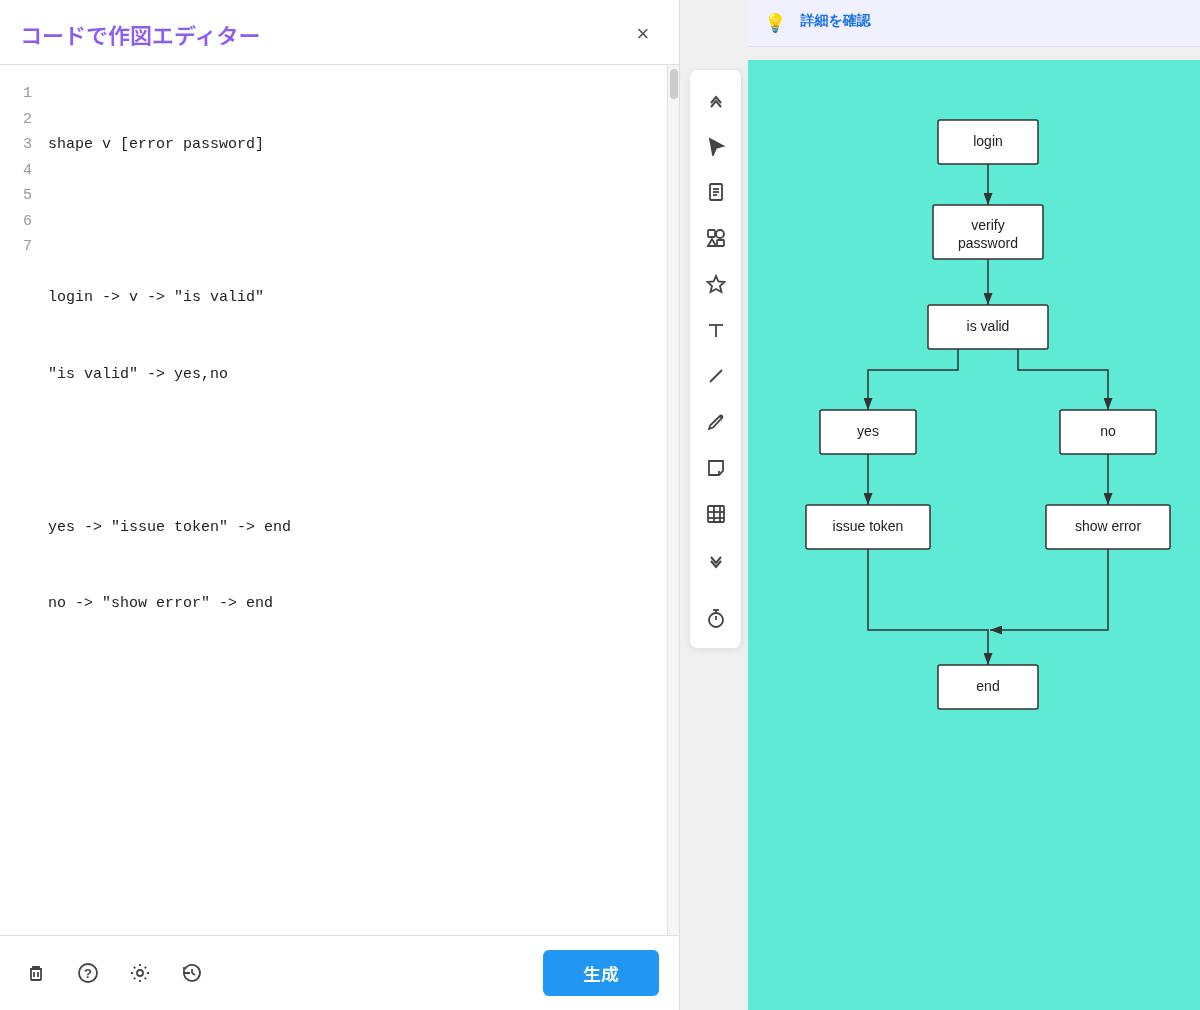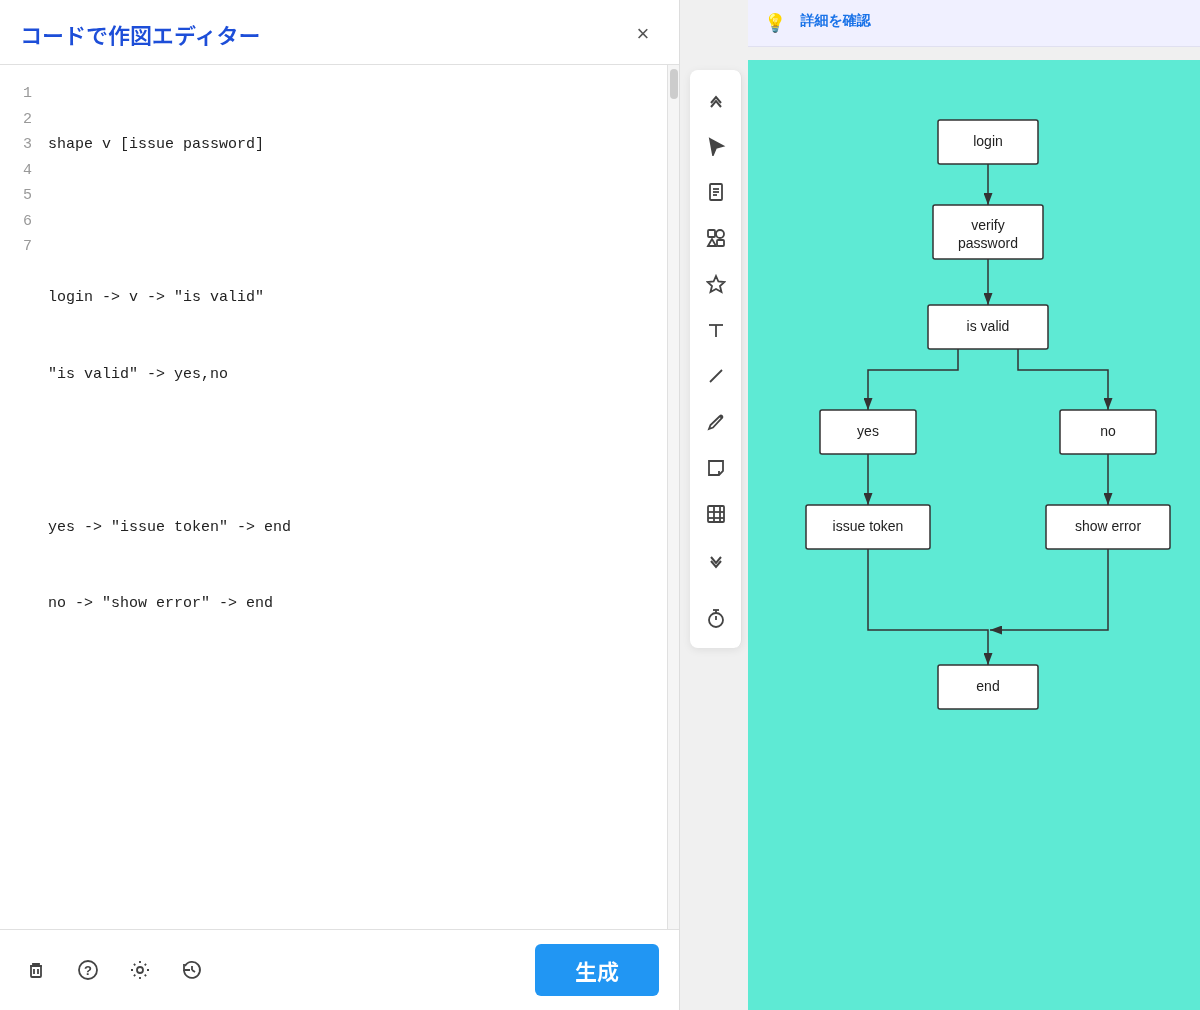--- a/index.html
+++ b/index.html
@@ -27,21 +27,21 @@
       display: flex;
       align-items: center;
       justify-content: space-between;
       padding: 18px 20px 14px 20px;
       border-bottom: 1px solid #e0e0e0;
     }
 
     .editor-title {
       font-size: 22px;
       font-weight: 600;
-      color: #1d4ed8;
+      color: #8b5cf6;
       font-family: 'Noto Sans JP', 'Segoe UI', Arial, sans-serif;
     }
 
     .close-btn {
       width: 32px;
       height: 32px;
       border: none;
       background: none;
       cursor: pointer;
       font-size: 22px;
@@ -136,21 +136,21 @@
       border-radius: 4px;
     }
 
     .generate-btn {
       margin-left: auto;
       background: #2196F3;
       color: #fff;
       border: none;
       border-radius: 6px;
       padding: 10px 40px;
-      font-size: 22px;
+      font-size: 18px;
       font-weight: 600;
       cursor: pointer;
       font-family: 'Noto Sans JP', 'Segoe UI', Arial, sans-serif;
     }
 
     
     .toolbar {
       width: 52px;
       background: #fff;
       border-right: 1px solid #e0e0e0;
@@ -250,21 +250,21 @@
       <div class="line-numbers">
         <div>1</div>
         <div>2</div>
         <div>3</div>
         <div>4</div>
         <div>5</div>
         <div>6</div>
         <div>7</div>
       </div>
       <div class="code-area">
-        <span class="code-line">shape v [issue password]</span>
+        <span class="code-line">shape v [error password]</span>
         <span class="code-line">&nbsp;</span>
         <span class="code-line">login -&gt; v -&gt; "is valid"</span>
         <span class="code-line">"is valid" -&gt; yes,no</span>
         <span class="code-line">&nbsp;</span>
         <span class="code-line">yes -&gt; "issue token" -&gt; end</span>
         <span class="code-line">no -&gt; "show error" -&gt; end</span>
       </div>
       <div class="editor-scrollbar">
         <div class="scrollbar-thumb"></div>
       </div>

